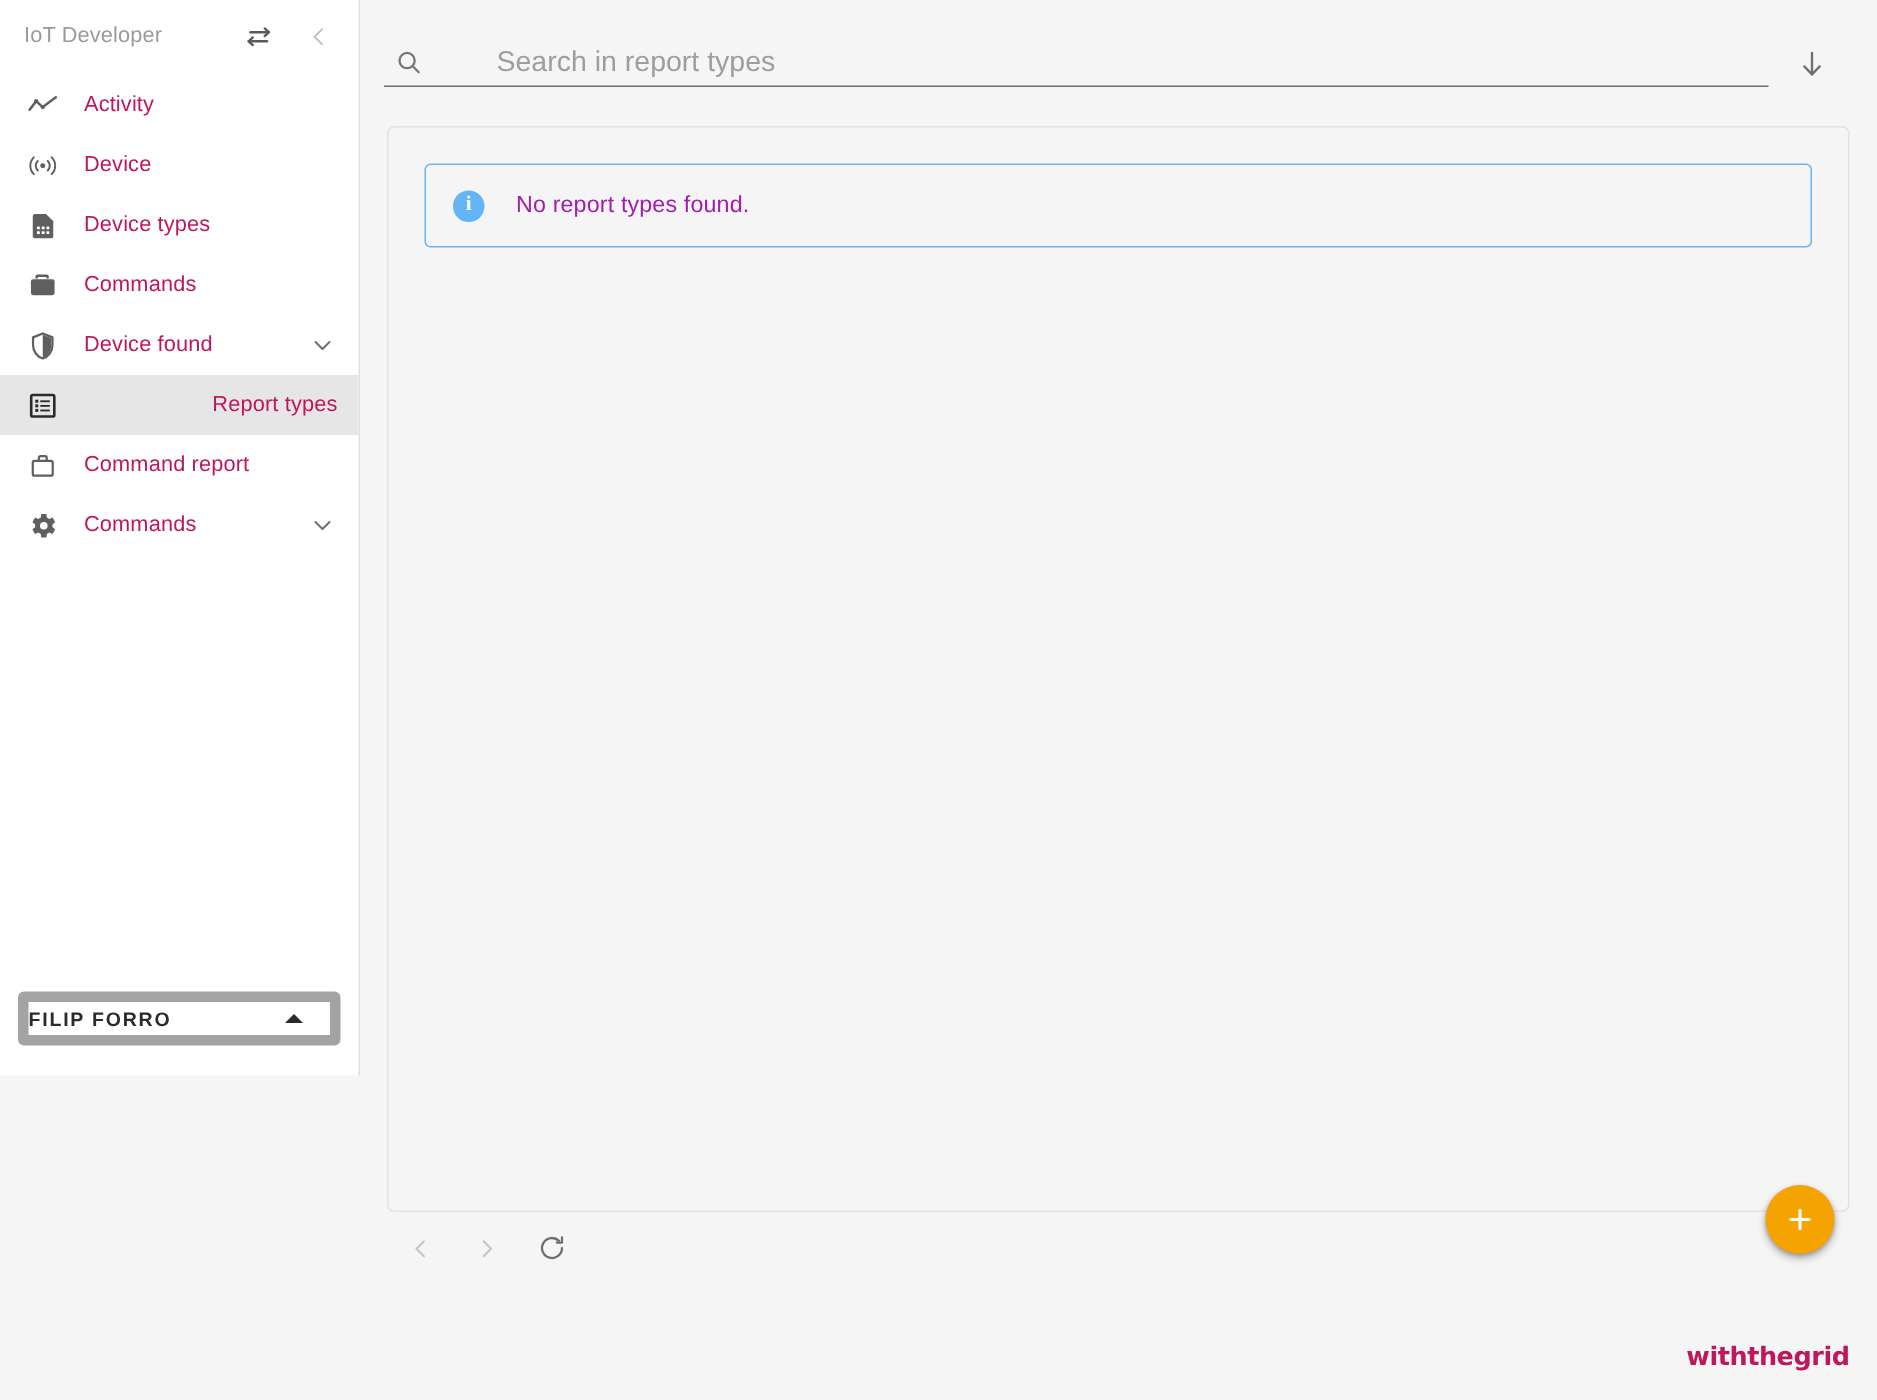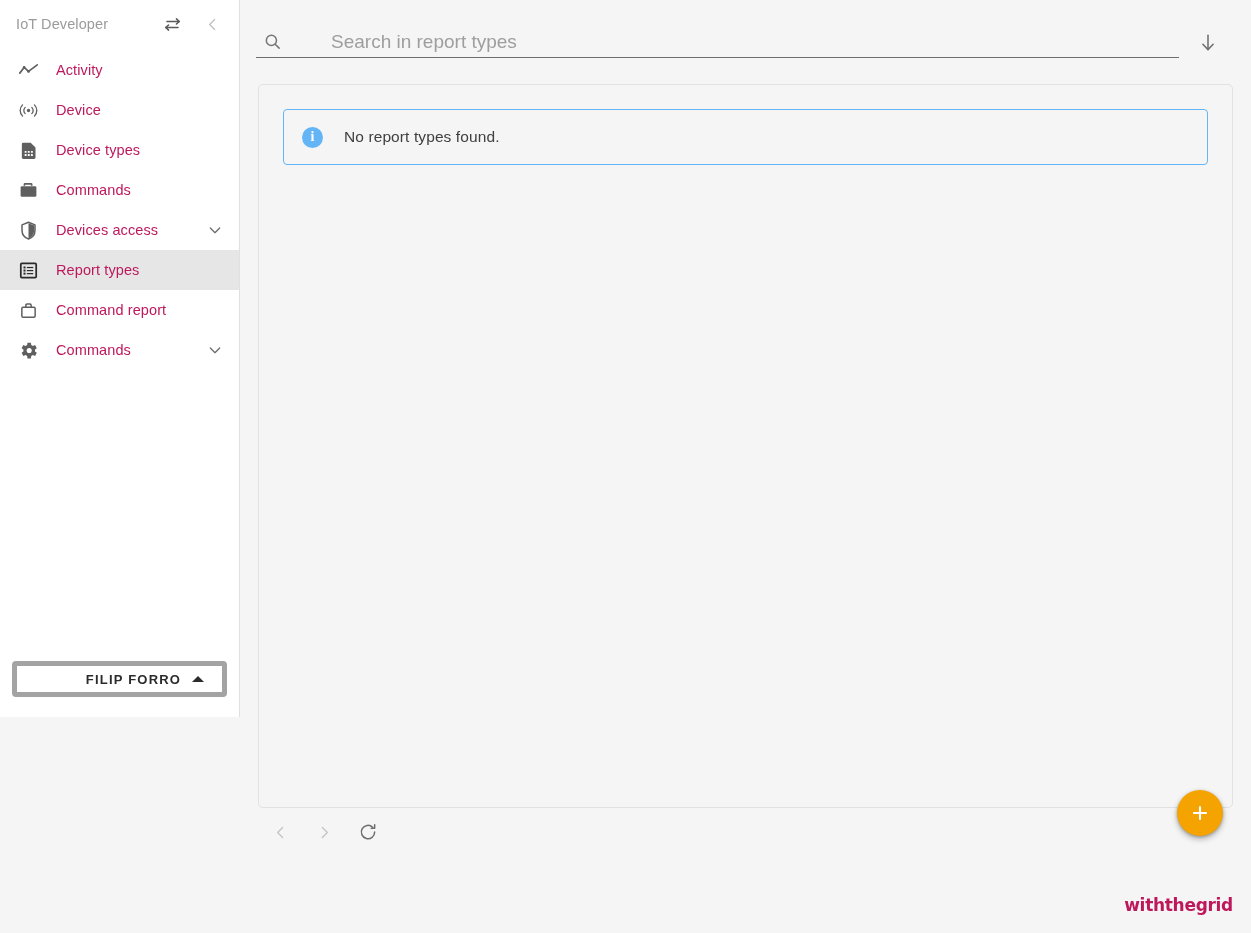--- a/index.html
+++ b/index.html
@@ -66,21 +66,21 @@
 
   .nav-item {
     position: relative;
     height: 40px;
     display: flex;
     align-items: center;
     padding: 0 14px 0 0;
     cursor: pointer;
     background: transparent;
   }
-  .nav-item.active { background: #e6e6e6; }
+  .nav-item.active { background: #e6e6e6; text-align: right; }
 
   .nav-icon {
     width: 56px;
     flex: 0 0 56px;
     display: flex;
     align-items: center;
     justify-content: center;
     color: #6b6b6b;
   }
 
@@ -100,30 +100,29 @@
     align-items: center;
     justify-content: center;
     color: #7a7a7a;
   }
 
   .sidebar-spacer { flex: 1 1 auto; }
 
   .user-button {
     margin: 0 12px 20px 12px;
     height: 36px;
-    border: 5px solid #a3a3a3;
+    border: 7px solid #a3a3a3;
     border-radius: 4px;
     background: #ffffff;
     display: flex;
     align-items: center;
-    justify-content: center;
+    justify-content: flex-start;
     cursor: pointer;
     position: relative;
     flex: 0 0 36px;
-    padding-left: 28px;
   }
   .user-button-label {
     font-size: 13px;
     font-weight: bold;
     letter-spacing: 1.2px;
     color: #2b2b2b;
   }
   .user-button-caret {
     position: absolute;
     right: 18px;
@@ -230,21 +229,21 @@
     align-items: center;
     justify-content: center;
     font-size: 14px;
     font-family: "Liberation Serif", serif;
     font-weight: bold;
     line-height: 1;
   }
   .alert-text {
     margin-left: 21px;
     font-size: 15.5px;
-    color: #404040;
+    color: #a21caf;
     letter-spacing: 0.1px;
   }
 
   .pager {
     height: 48px;
     flex: 0 0 48px;
     display: flex;
     align-items: center;
     padding-left: 26px;
     gap: 16px;
@@ -366,21 +365,21 @@
         <span class="nav-label">Commands</span>
       </div>
 
       <div class="nav-item">
         <span class="nav-icon">
           <svg width="21" height="21" viewBox="0 0 24 24">
             <path d="M12 2.6l7.4 3v6.1c0 4.6-3.1 8.6-7.4 10-4.3-1.4-7.4-5.4-7.4-10V5.6z" fill="none" stroke="#5f5f5f" stroke-width="1.7" stroke-linejoin="round"></path>
             <path d="M12 3.6v17.4c3.8-1.3 6.5-4.9 6.5-9.3V6.2z" fill="#5f5f5f"></path>
           </svg>
         </span>
-        <span class="nav-label">Devices access</span>
+        <span class="nav-label">Device found</span>
         <span class="nav-chevron">
           <svg width="16" height="16" viewBox="0 0 24 24" fill="none" stroke="#6e6e6e" stroke-width="2" stroke-linecap="round" stroke-linejoin="round">
             <polyline points="5 9 12 16 19 9"></polyline>
           </svg>
         </span>
       </div>
 
 
       <div class="nav-item active">
         <span class="nav-icon">

